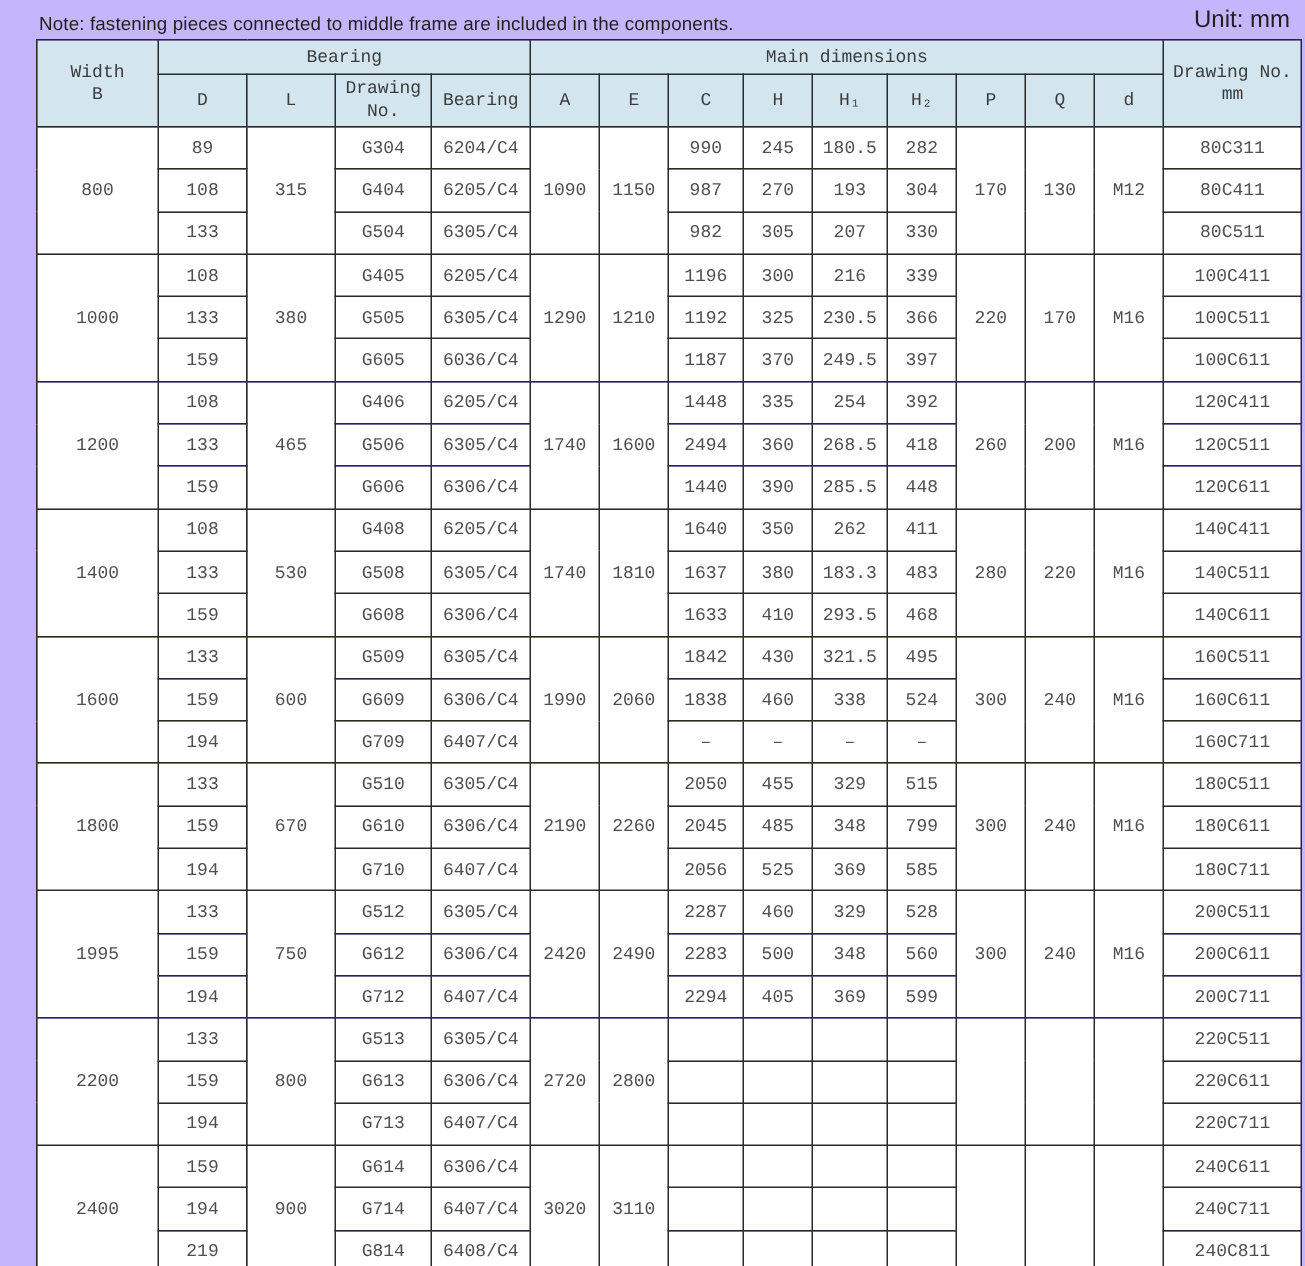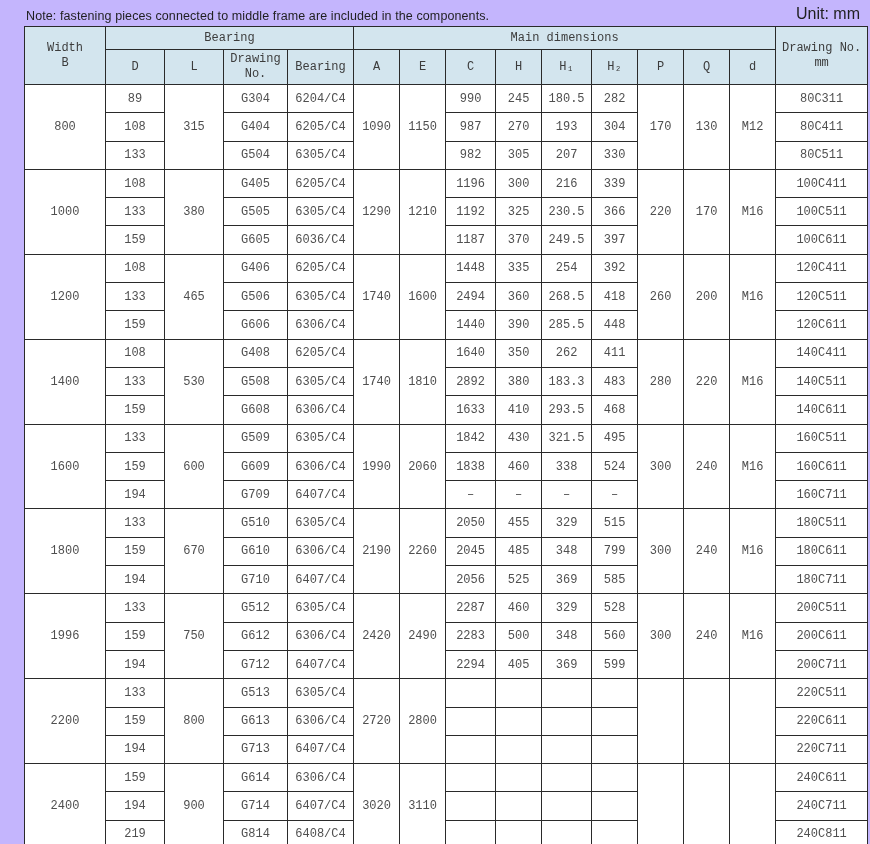--- a/index.html
+++ b/index.html
@@ -242,21 +242,21 @@
           <td>411</td>
           <td rowspan="3">280</td>
           <td rowspan="3">220</td>
           <td rowspan="3">M16</td>
           <td>140C411</td>
         </tr>
         <tr>
           <td>133</td>
           <td>G508</td>
           <td>6305/C4</td>
-          <td>2892</td>
+          <td>1637</td>
           <td>380</td>
           <td>183.3</td>
           <td>483</td>
           <td>140C511</td>
         </tr>
         <tr>
           <td>159</td>
           <td>G608</td>
           <td>6306/C4</td>
           <td>1633</td>
@@ -333,21 +333,21 @@
           <td>194</td>
           <td>G710</td>
           <td>6407/C4</td>
           <td>2056</td>
           <td>525</td>
           <td>369</td>
           <td>585</td>
           <td>180C711</td>
         </tr>
         <tr>
-          <td rowspan="3">1996</td>
+          <td rowspan="3">1995</td>
           <td>133</td>
           <td rowspan="3">750</td>
           <td>G512</td>
           <td>6305/C4</td>
           <td rowspan="3">2420</td>
           <td rowspan="3">2490</td>
           <td>2287</td>
           <td>460</td>
           <td>329</td>
           <td>528</td>

